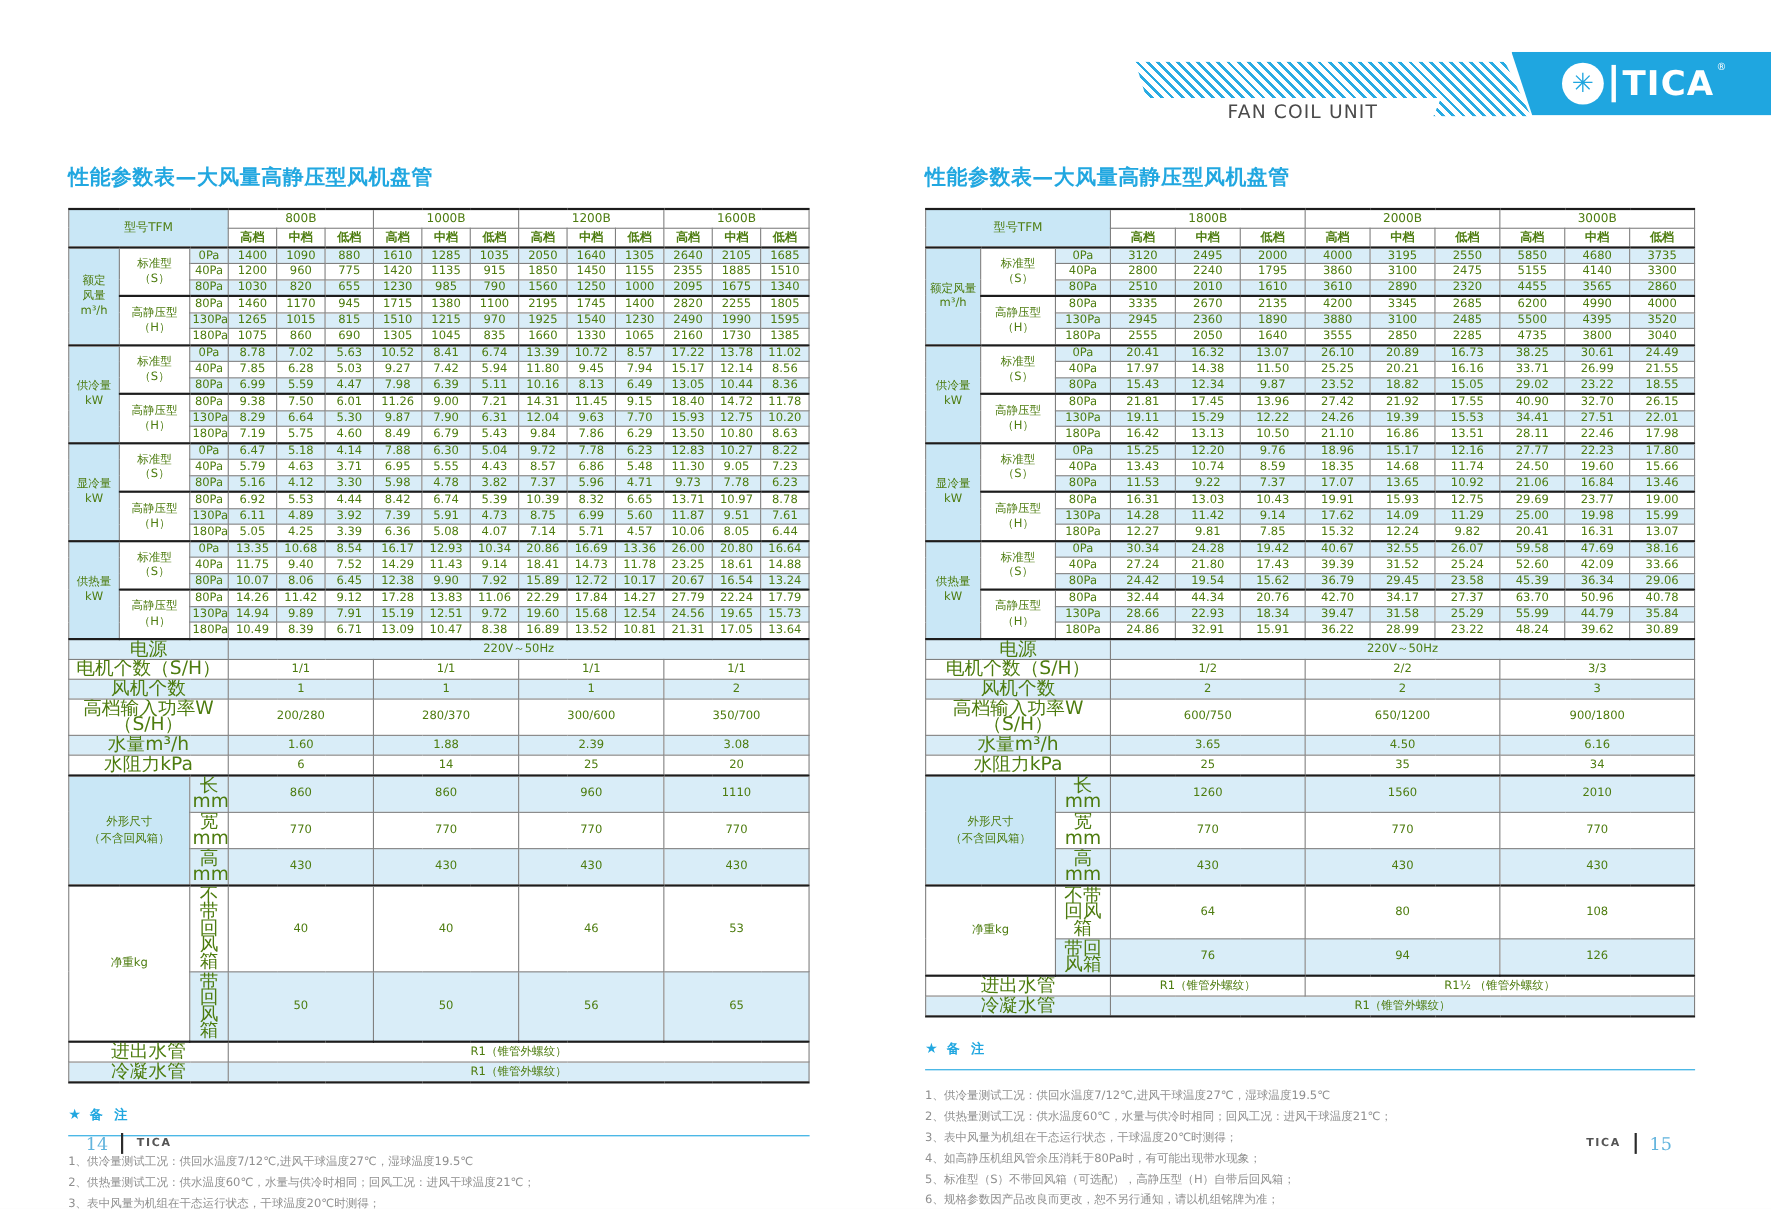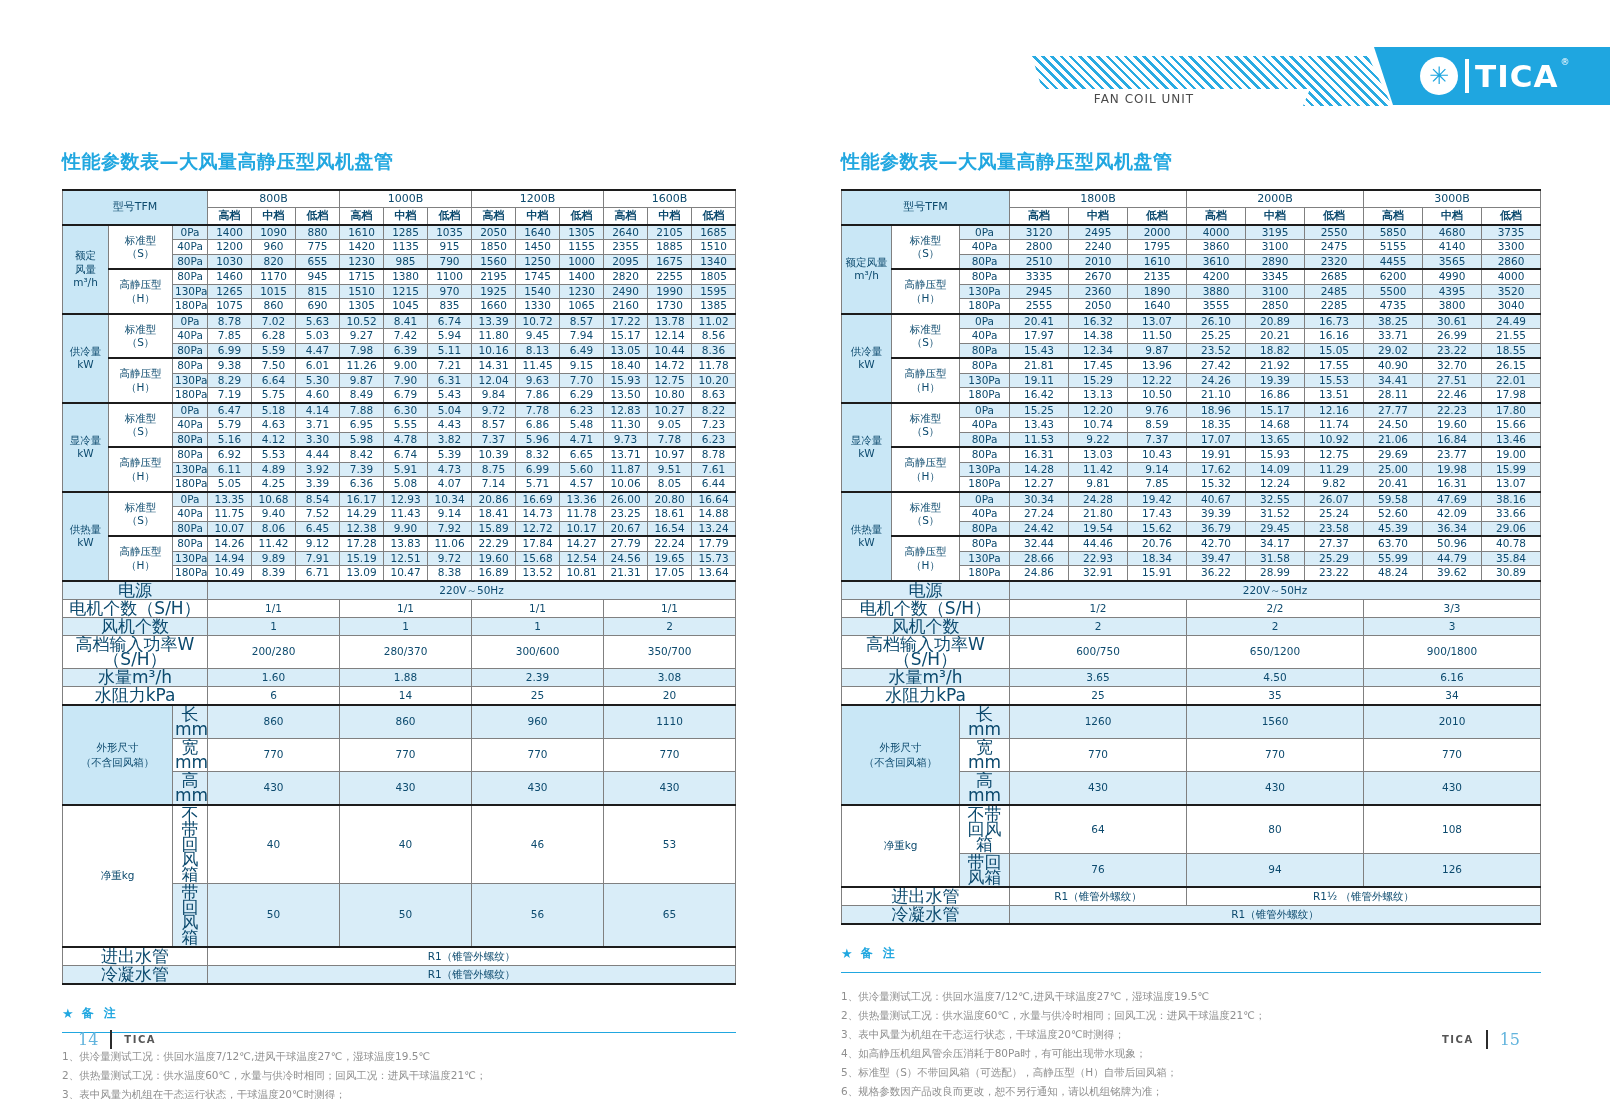--- a/index.html
+++ b/index.html
@@ -3,40 +3,40 @@
 <meta charset="utf-8">
 <style>
   html,body{margin:0;padding:0;background:#e8e8e8;}
   *{box-sizing:border-box;font-family:"DejaVu Sans","Liberation Sans",sans-serif;}
   .sheet{position:relative;width:1610px;height:1099px;background:#ffffff;overflow:hidden;}
 
   
   .stripe-band{position:absolute;left:1008px;top:56px;width:384px;height:50px;
     background:repeating-linear-gradient(45deg,#29abe2 0 2.5px,#ffffff 2.5px 6.5px);
     clip-path:polygon(24px 0,360px 0,384px 100%,295px 100%,302px 66%,34px 66%);}
-  .band-label{position:absolute;left:1048px;top:92px;width:192px;text-align:center;
-    font-size:12px;letter-spacing:1px;color:#4a4a4a;}
+  .band-label{position:absolute;left:1116px;top:92px;width:192px;text-align:left;
+    font-size:17px;letter-spacing:1px;color:#4a4a4a;}
   .logo-block{position:absolute;left:1374px;top:47px;width:236px;height:58px;background:#1fa6e0;
     clip-path:polygon(0 0,100% 0,100% 100%,19px 100%);display:flex;align-items:center;
     justify-content:flex-start;padding-left:46px;z-index:2;}
   .logo-circle{width:38px;height:38px;border-radius:50%;background:#ffffff;display:flex;
     align-items:center;justify-content:center;color:#1fa6e0;font-size:24px;line-height:38px;}
   .logo-bar{width:4px;height:34px;background:#ffffff;margin:0 6px 0 7px;}
   .logo-text{color:#ffffff;font-size:31px;font-weight:bold;letter-spacing:1px;line-height:1;}
   .logo-reg{color:#ffffff;font-size:9px;vertical-align:top;position:relative;top:-14px;left:2px;}
 
   
   .col{position:absolute;top:150px;}
   .col-left{left:62px;width:674px;}
   .col-right{left:841px;width:700px;}
   .page-title{font-size:19px;font-weight:bold;color:#21a7e0;letter-spacing:0.5px;
     margin:0 0 16px 0;line-height:1.2;}
 
   
-  table.spec{border-collapse:collapse;table-layout:fixed;width:100%;color:#0c4a6e;}
+  table.spec{border-collapse:collapse;table-layout:fixed;width:100%;color:#4d7c0f;}
   table.spec th,table.spec td{border:1px solid #808080;text-align:center;padding:0 2px;
     font-weight:normal;font-size:10.5px;line-height:13.5px;overflow:hidden;}
   table.spec thead th{line-height:16px;font-size:11px;}
   thead tr.models th{border-top:2px solid #1c1c1c;}
   thead tr.speeds th{border-bottom:2px solid #1c1c1c;font-weight:bold;}
   tr.bt td{border-top:2px solid #1c1c1c;}
   tr.last td{border-bottom:2px solid #1c1c1c;}
   tr.tint td{background:#d9edf8;}
   td.glabel,th.corner{background:#c9e7f6 !important;}
   td.tlabel,td.wlabel{background:#ffffff !important;}
@@ -916,21 +916,21 @@
             <td class="val">23.58</td>
             <td class="val">45.39</td>
             <td class="val">36.34</td>
             <td class="val">29.06</td>
           </tr>
           <tr class=" bt">
             <td class="tlabel" rowspan="3">高静压型
 （H）</td>
             <td class="plabel">80Pa</td>
             <td class="val">32.44</td>
-            <td class="val">44.46</td>
+            <td class="val">44.34</td>
             <td class="val">20.76</td>
             <td class="val">42.70</td>
             <td class="val">34.17</td>
             <td class="val">27.37</td>
             <td class="val">63.70</td>
             <td class="val">50.96</td>
             <td class="val">40.78</td>
           </tr>
           <tr class="tint">
             <td class="plabel">130Pa</td>

